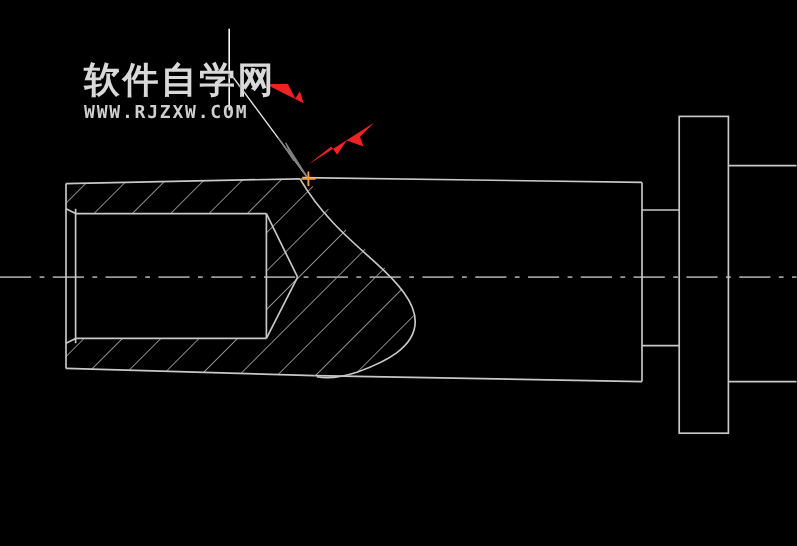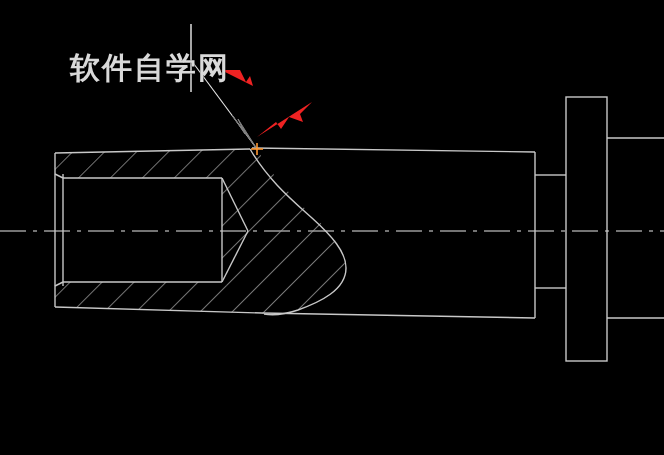--- a/index.html
+++ b/index.html
@@ -144,15 +144,16 @@
     <g fill="#ee2222">
 
       <polygon points="221,70 253,86 250,76 246,82 240,70"></polygon>
 
       <polygon points="257,137 312,102 300,114 303,122 289,117 281,129 276,122"></polygon>
     </g>
   </svg>
 
   <div id="watermark">
     <div id="wm-cn">软件自学网</div>
+    <div id="wm-en">WWW.RJZXW.COM</div>
   </div>
 
 </div>
 
 </body></html>

